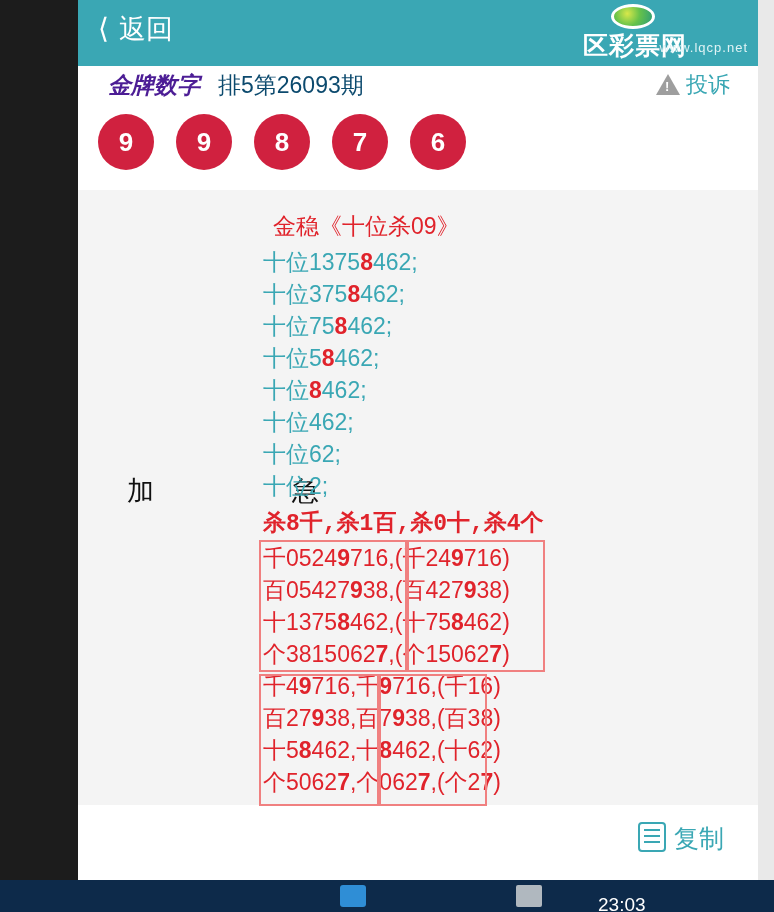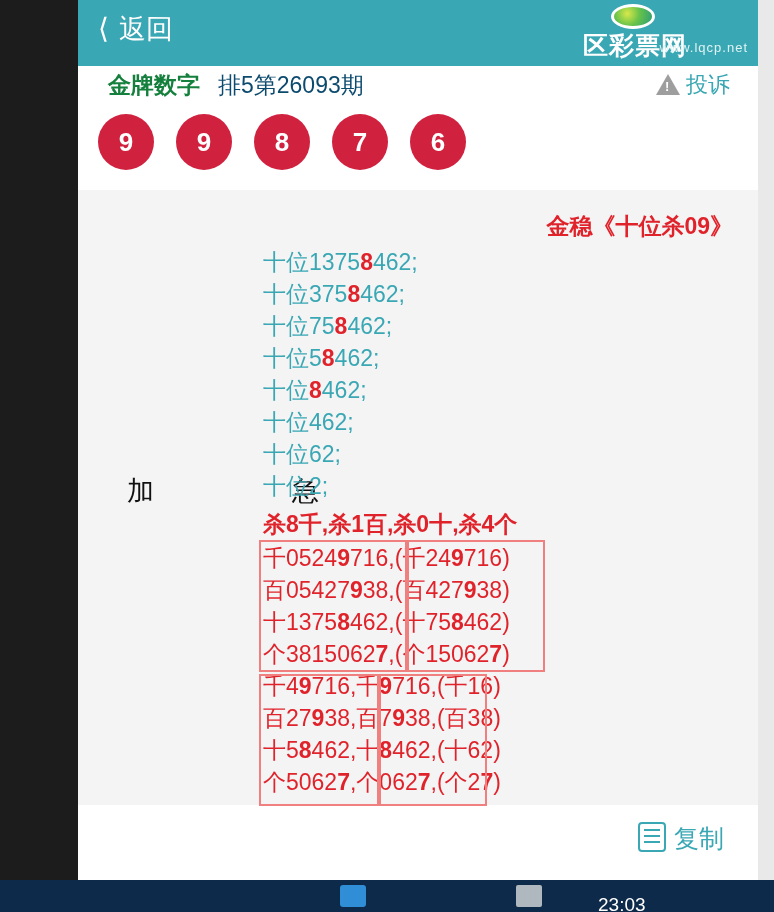--- a/index.html
+++ b/index.html
@@ -24,41 +24,41 @@
   .back-btn{position:absolute;left:20px;top:14px;display:flex;align-items:center;color:#fff;cursor:pointer;}
   .chev{font-size:28px;line-height:28px;margin-right:10px;font-weight:300;}
   .back-label{font-size:27px;line-height:30px;}
   .logo{position:absolute;right:8px;top:4px;width:230px;height:58px;display:flex;align-items:center;flex-direction:column;}
   .logo-circ{width:44px;height:44px;border-radius:50%;background:radial-gradient(circle at 35% 35%,#d8e84a 0%,#66c24a 45%,#2a9c7a 100%);border:3px solid #ffffff;box-sizing:border-box;margin-right:4px;}
   .logo-text{color:#ffffff;font-size:25px;font-weight:bold;letter-spacing:1px;}
   .logo-sub{position:absolute;right:10px;top:40px;color:#dff3f5;font-size:13px;letter-spacing:1px;}
 
   
   .title-row{position:absolute;left:0;top:70px;width:680px;height:34px;}
-  .title-gold{position:absolute;left:30px;top:0;font-size:23px;color:#15803d;font-weight:bold;}
+  .title-gold{position:absolute;left:30px;top:0;font-size:23px;color:#4c1d95;font-weight:bold;font-style:italic;}
   .title-rest{position:absolute;left:140px;top:0;font-size:23px;color:#0c4a6e;}
   .complain{position:absolute;right:28px;top:0;display:flex;align-items:center;color:#3aa7b4;font-size:22px;cursor:pointer;}
   .warn-ico{width:24px;height:22px;margin-right:6px;position:relative;}
   .warn-ico:before{content:"";position:absolute;left:0;top:0;border-left:12px solid transparent;border-right:12px solid transparent;border-bottom:21px solid #9e9e9e;}
   .warn-ico:after{content:"!";position:absolute;left:9px;top:5px;color:#fff;font-size:13px;font-weight:bold;line-height:15px;}
 
   
   .balls{position:absolute;left:20px;top:114px;display:flex;gap:22px;}
   .ball{width:56px;height:56px;border-radius:50%;background:#d0213f;color:#fff;font-size:26px;font-weight:bold;display:flex;align-items:center;justify-content:center;}
 
   
   .card{position:absolute;left:0;top:190px;width:680px;height:615px;background:#f4f4f4;}
   .addendum{position:absolute;left:30px;top:283px;font-size:27px;color:#111;letter-spacing:28px;margin-left:19px;}
 
   .lines{position:absolute;left:185px;top:20px;width:470px;}
   .line{font-size:23px;color:#e0232b;line-height:32px;white-space:pre;}
-  .line.head{font-weight:bold;text-align:right;padding-left:10px;margin-bottom:4px;}
+  .line.head{font-weight:normal;text-align:left;padding-left:10px;margin-bottom:4px;}
   .line.blue{color:#3aa7b4;}
   .b{font-weight:bold;color:#e0232b;}
-  .line.head2{font-weight:bold;margin-top:6px;}
+  .line.head2{font-weight:bold;margin-top:6px;font-family:Liberation Mono, monospace;}
 
   .grid-wrap{position:relative;margin-top:2px;}
   .gline{font-size:23px;color:#e0232b;line-height:32px;white-space:pre;}
   .box{position:absolute;border:2px solid #f08080;box-sizing:border-box;pointer-events:none;}
 
   
   .copy{position:absolute;right:34px;top:822px;display:flex;align-items:flex-start;color:#3aa7b4;font-size:25px;cursor:pointer;}
   .copy-ico{width:28px;height:30px;border:2px solid #3aa7b4;border-radius:4px;margin-right:8px;position:relative;box-sizing:border-box;}
   .copy-ico:before{content:"";position:absolute;left:4px;top:5px;width:16px;height:2px;background:#3aa7b4;box-shadow:0 6px 0 #3aa7b4,0 12px 0 #3aa7b4;}
   .tb-full{position:absolute;left:0;top:880px;width:774px;height:32px;background:#0d2a4a;display:flex;align-items:center;}

